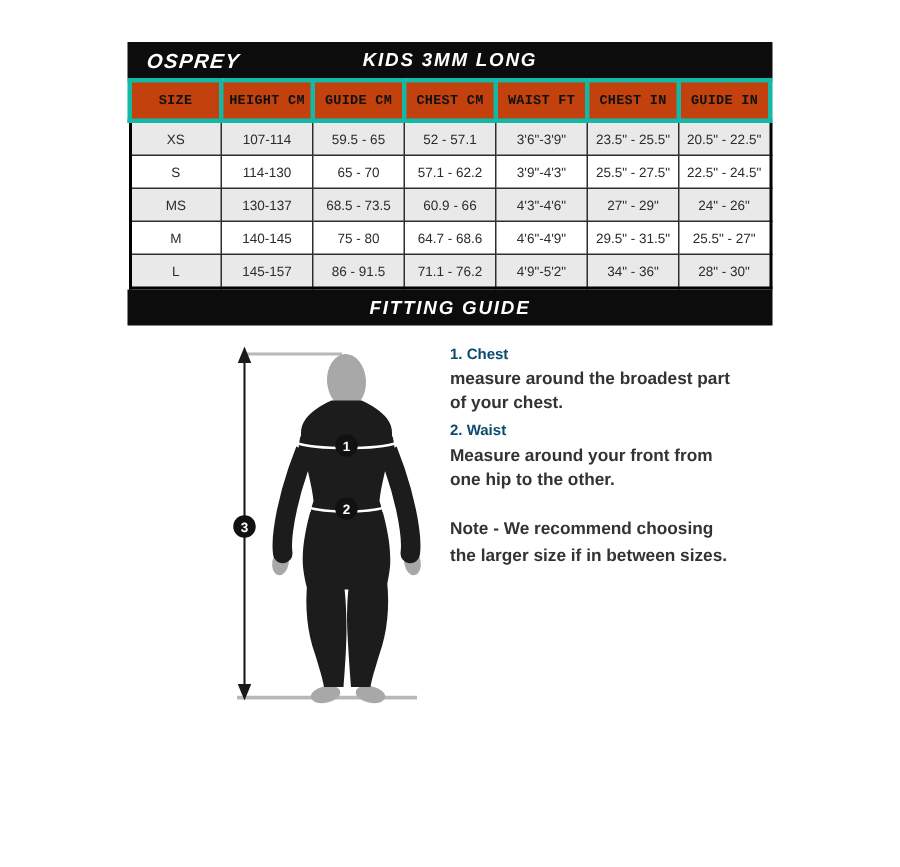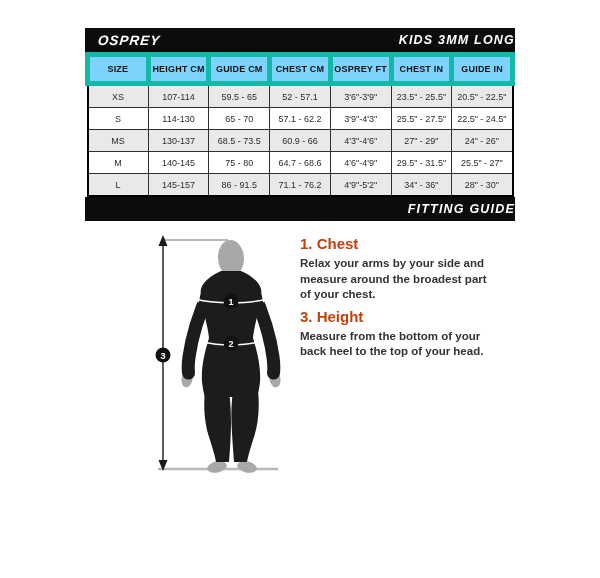--- a/index.html
+++ b/index.html
@@ -16,48 +16,48 @@
     background:#0c0c0c; color:#ffffff; height:24px;
     display:flex; align-items:center; position:relative;
   }
   .brand {
     position:absolute; left:13px; top:0; height:100%;
     display:flex; align-items:center;
     font-weight:bold; font-style:italic; font-size:13.5px;
     letter-spacing:1px; transform:skewX(-6deg);
   }
   .bar-title {
-    position:absolute; left:0; right:0; text-align:right;
+    position:absolute; left:0; right:0; text-align:center;
     font-weight:bold; font-style:italic; font-size:12.5px;
     letter-spacing:1.2px;
   }
 
   
   table.size-table {
     border-collapse:collapse; width:430px; table-layout:fixed;
     border:2px solid #000;
   }
   table.size-table th {
     height:24px; font-size:9px; font-weight:bold; color:#111;
-    border:5px solid #14b8a6; background:#7dd3fc; text-align:center;
-    letter-spacing:.2px; padding:0;
+    border:3px solid #14b8a6; background:#c2410c; text-align:center;
+    letter-spacing:.2px; padding:0;font-family:Liberation Mono, monospace;
   }
   table.size-table td {
     height:21px; font-size:9px; color:#2b2b2b;
     border:1px solid #2e2e2e; text-align:center; padding:0;
     background:#ffffff;
   }
   table.size-table tbody tr:nth-child(odd) td { background:#e9e9e9; }
 
   
   .guide { display:flex; padding-top:8px; }
   .figure-col { width:215px; box-sizing:border-box; padding-left:45px; padding-top:4px; }
   .text-col  { width:215px; box-sizing:border-box; padding-top:6px; }
   .gsection h3 {
-    margin:0 0 4px 0; font-size:15px; font-weight:bold; color:#c2410c;
+    margin:0 0 4px 0; font-size:10px; font-weight:bold; color:#0c4a6e;
   }
   .gsection .line {
     font-size:11.5px; font-weight:bold; color:#333333; line-height:15.5px;
   }
   .gsection { margin-bottom:5px; }
   .note { margin-top:16px; }
   .note .line {
     font-size:11.5px; font-weight:bold; color:#333333; line-height:18px;
   }
 </style>
@@ -71,21 +71,21 @@
     <span class="bar-title">KIDS 3MM LONG</span>
   </div>
 
   <table class="size-table">
     <thead>
       <tr>
         <th>SIZE</th>
         <th>HEIGHT CM</th>
         <th>GUIDE CM</th>
         <th>CHEST CM</th>
-        <th>OSPREY FT</th>
+        <th>WAIST FT</th>
         <th>CHEST IN</th>
         <th>GUIDE IN</th>
       </tr>
     </thead>
     <tbody>
         <tr>
           <td>XS</td>
           <td>107-114</td>
           <td>59.5 - 65</td>
           <td>52 - 57.1</td>
@@ -193,28 +193,31 @@
 
         <circle cx="33" cy="122" r="7.5" fill="#111111"></circle>
         <text x="33" y="125.5" text-anchor="middle" font-size="9" font-weight="bold" fill="#ffffff">3</text>
       </svg>
     </div>
 
     <div class="text-col">
 
       <div class="gsection">
         <h3>1. Chest</h3>
-        <div class="line">Relax your arms by your side and</div>
         <div class="line">measure around the broadest part</div>
         <div class="line">of your chest.</div>
       </div>
 
-
       <div class="gsection">
-        <h3>3. Height</h3>
-        <div class="line">Measure from the bottom of your</div>
-        <div class="line">back heel to the top of your head.</div>
+        <h3>2. Waist</h3>
+        <div class="line">Measure around your front from</div>
+        <div class="line">one hip to the other.</div>
       </div>
 
+
+      <div class="note">
+        <div class="line">Note - We recommend choosing</div>
+        <div class="line">the larger size if in between sizes.</div>
+      </div>
 
     </div>
   </div>
 </div>
 
 </body></html>

